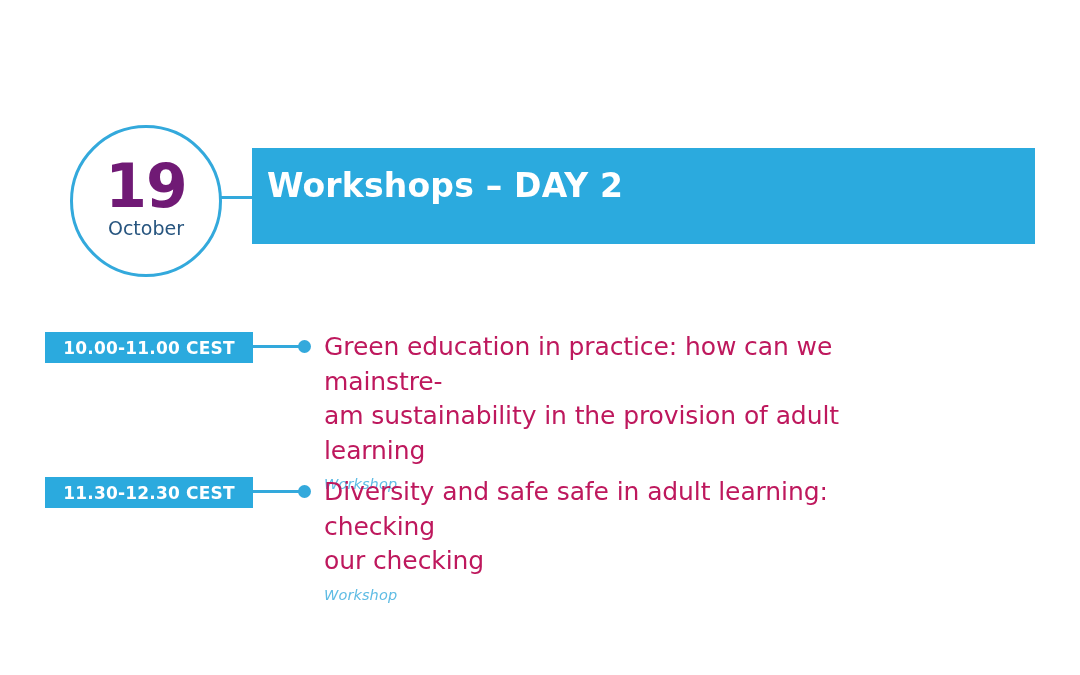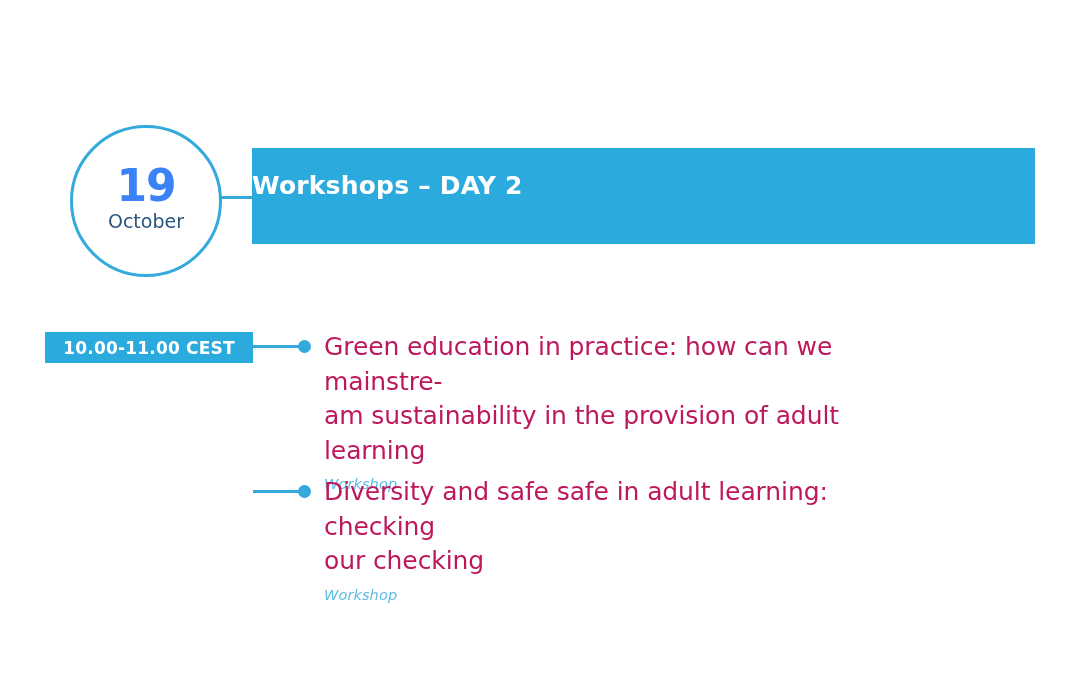--- a/index.html
+++ b/index.html
@@ -35,24 +35,24 @@
     border-radius: 50%;
     box-sizing: border-box;
     background: #ffffff;
     display: flex;
     flex-direction: column;
     align-items: center;
     justify-content: center;
     z-index: 3;
   }
   .date-day {
-    font-size: 44px;
+    font-size: 60px;
     font-weight: 700;
     line-height: 0.92;
-    color: #3b82f6;
+    color: #701a75;
     letter-spacing: -1px;
     margin-top: -4px;
   }
   .date-month {
     font-size: 19px;
     font-weight: 400;
     color: #27557F;
     line-height: 1.1;
     margin-top: 4px;
     text-align: center;
@@ -74,23 +74,24 @@
     top: 23px;
     width: 783px;
     height: 96px;
     background: #2BAADE;
     display: flex;
     align-items: center;
     z-index: 2;
   }
   .header-bar-title {
     color: #ffffff;
-    font-size: 25px;
+    font-size: 33px;
     font-weight: 700;
     letter-spacing: 0.2px;
+    padding-left: 15px;
     margin-top: -22px;
   }
 
   
   .session {
     position: absolute;
     left: 0;
     width: 892px;
     height: 90px;
   }
@@ -183,20 +184,23 @@
   <div class="session-text">
     <div class="session-title">
       <span>Green education in practice: how can we mainstre-</span><br>
       <span>am sustainability in the provision of adult learning</span>
     </div>
     <div class="session-type">Workshop</div>
   </div>
 </div>
 
 <div class="session session-2">
+  <div class="time-badge">
+    <span class="time-badge-label">11.30-12.30 CEST</span>
+  </div>
   <div class="session-connector"></div>
   <div class="session-dot"></div>
   <div class="session-text">
     <div class="session-title">
       <span>Diversity and safe safe in adult learning: checking</span><br>
       <span>our checking</span>
     </div>
     <div class="session-type">Workshop</div>
   </div>
 </div>

